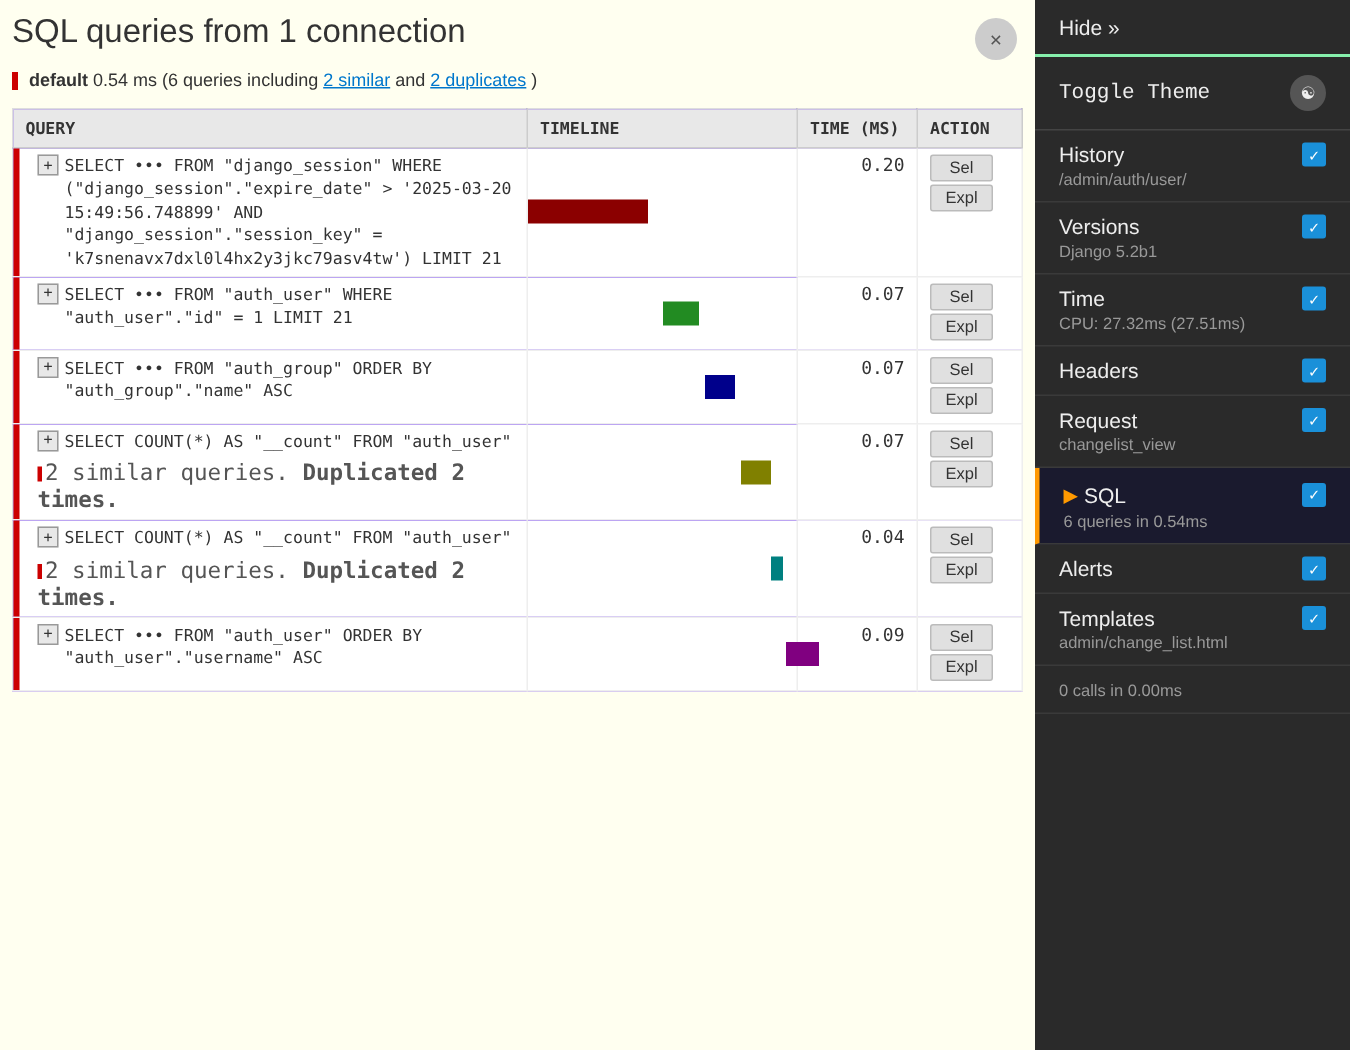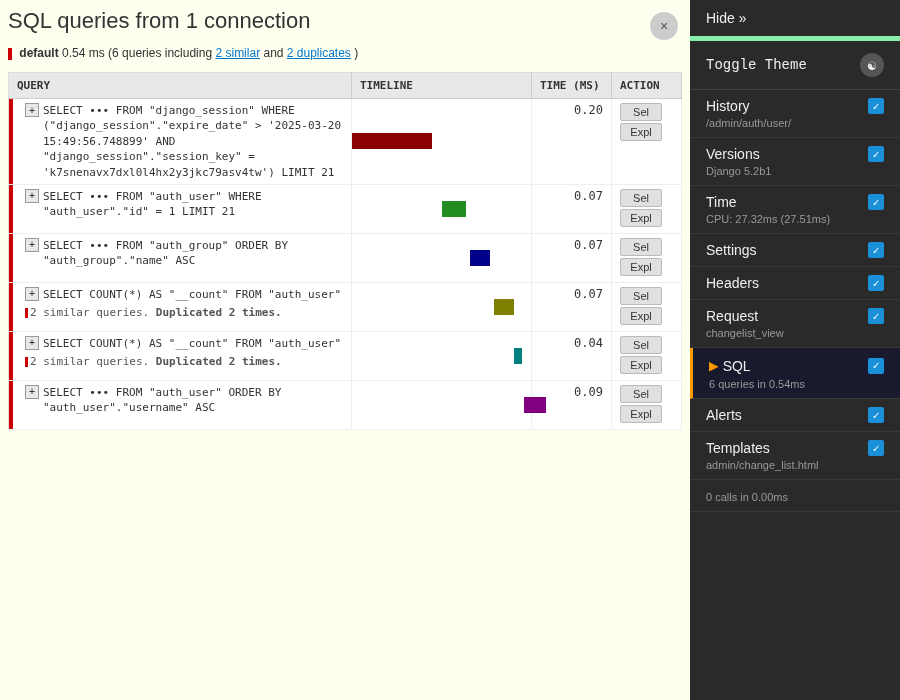--- a/index.html
+++ b/index.html
@@ -132,21 +132,21 @@
     }
 
     .query-text {
       font-family: 'Consolas', 'Monaco', monospace;
       font-size: 11px;
       color: #333;
       line-height: 1.4;
     }
 
     .similar-dupe {
-      font-size: 11px;
+      font-size: 15px;
       color: #555;
       margin-top: 4px;
     }
 
     .similar-dupe span {
       display: inline-block;
       width: 3px;
       height: 10px;
       background: #c00;
       margin-right: 2px;
@@ -282,21 +282,21 @@
     }
 
     .orange-arrow {
       color: #f90;
       font-size: 16px;
       margin-right: 4px;
     }
 
     .hide-btn {
       padding: 10px 16px;
-      border-bottom: 5px solid #86efac;
+      border-bottom: 2px solid #86efac;
       font-size: 14px;
       color: #eee;
       cursor: pointer;
       font-family: Arial, sans-serif;
     }
 
     .row-flex {
       display: flex;
       align-items: flex-start;
     }
@@ -461,26 +461,20 @@
       </div>
       <div class="sidebar-item">
         <div class="sidebar-item-header">
           <span class="sidebar-item-title">Time</span>
           <div class="checkbox-blue"></div>
         </div>
         <div class="sidebar-item-subtitle">CPU: 27.32ms (27.51ms)</div>
       </div>
       <div class="sidebar-item">
         <div class="sidebar-item-header">
-          <span class="sidebar-item-title">Settings</span>
-          <div class="checkbox-blue"></div>
-        </div>
-      </div>
-      <div class="sidebar-item">
-        <div class="sidebar-item-header">
           <span class="sidebar-item-title">Headers</span>
           <div class="checkbox-blue"></div>
         </div>
       </div>
       <div class="sidebar-item">
         <div class="sidebar-item-header">
           <span class="sidebar-item-title">Request</span>
           <div class="checkbox-blue"></div>
         </div>
         <div class="sidebar-item-subtitle">changelist_view</div>

